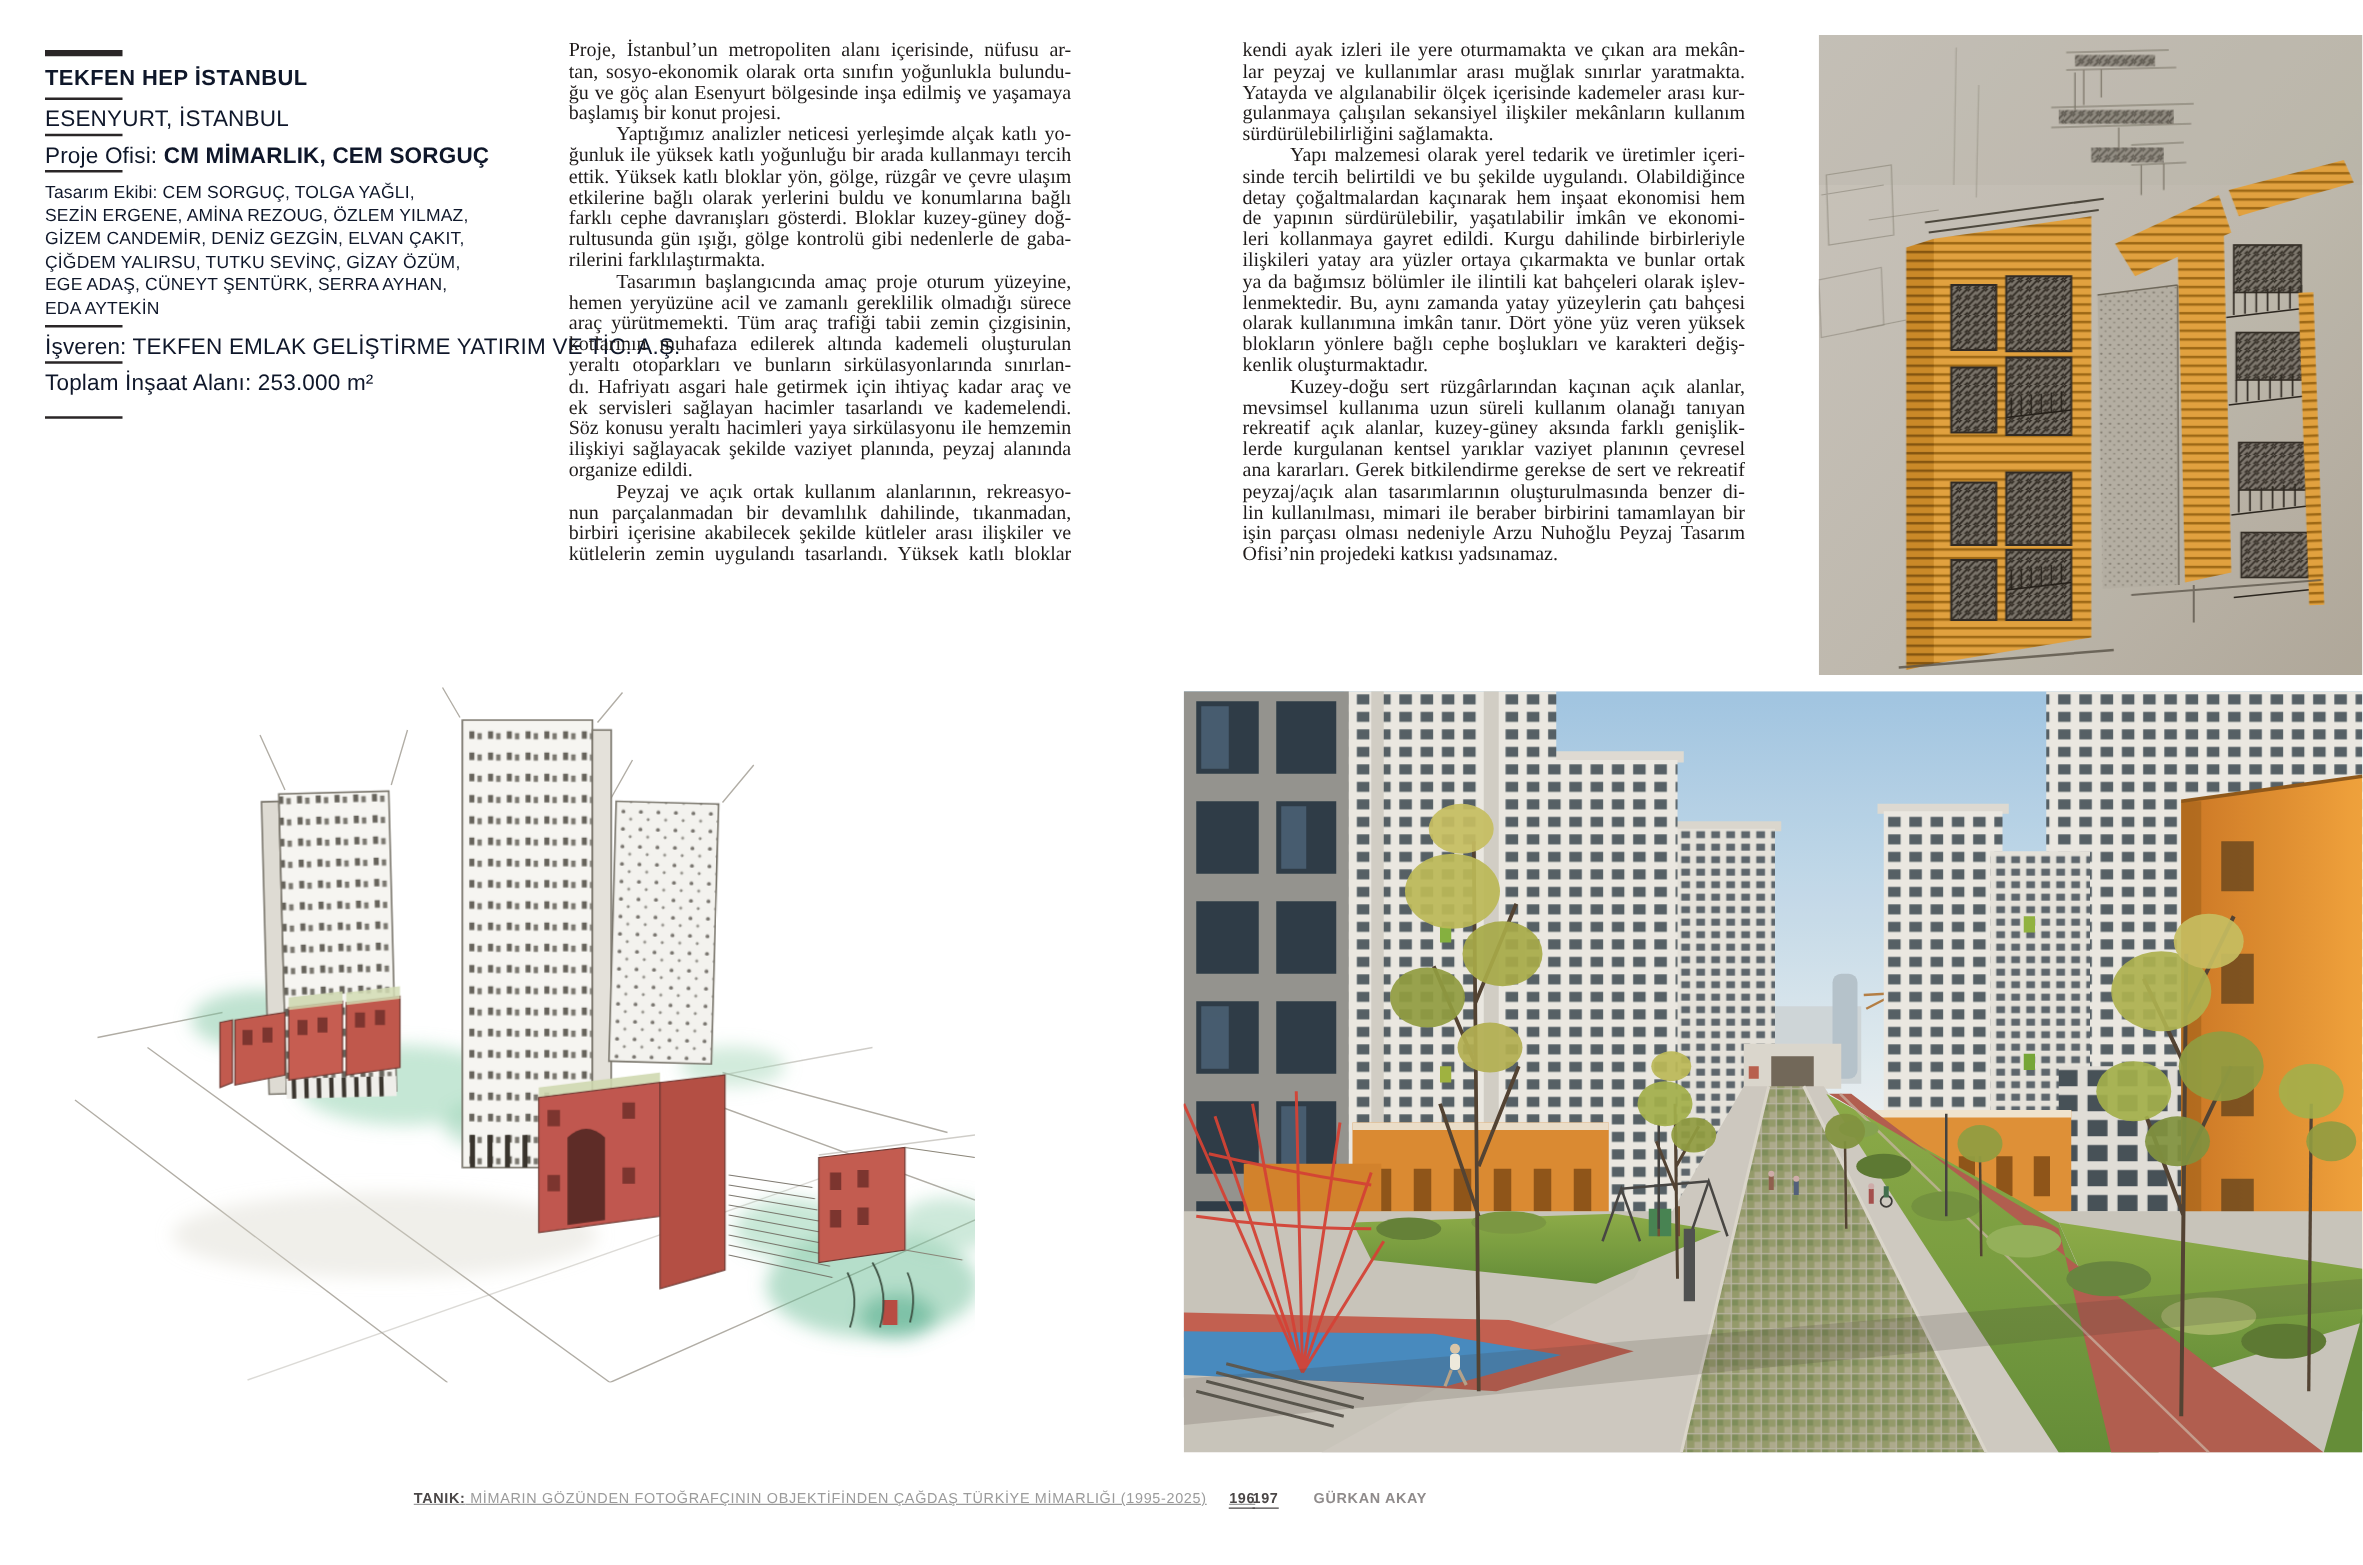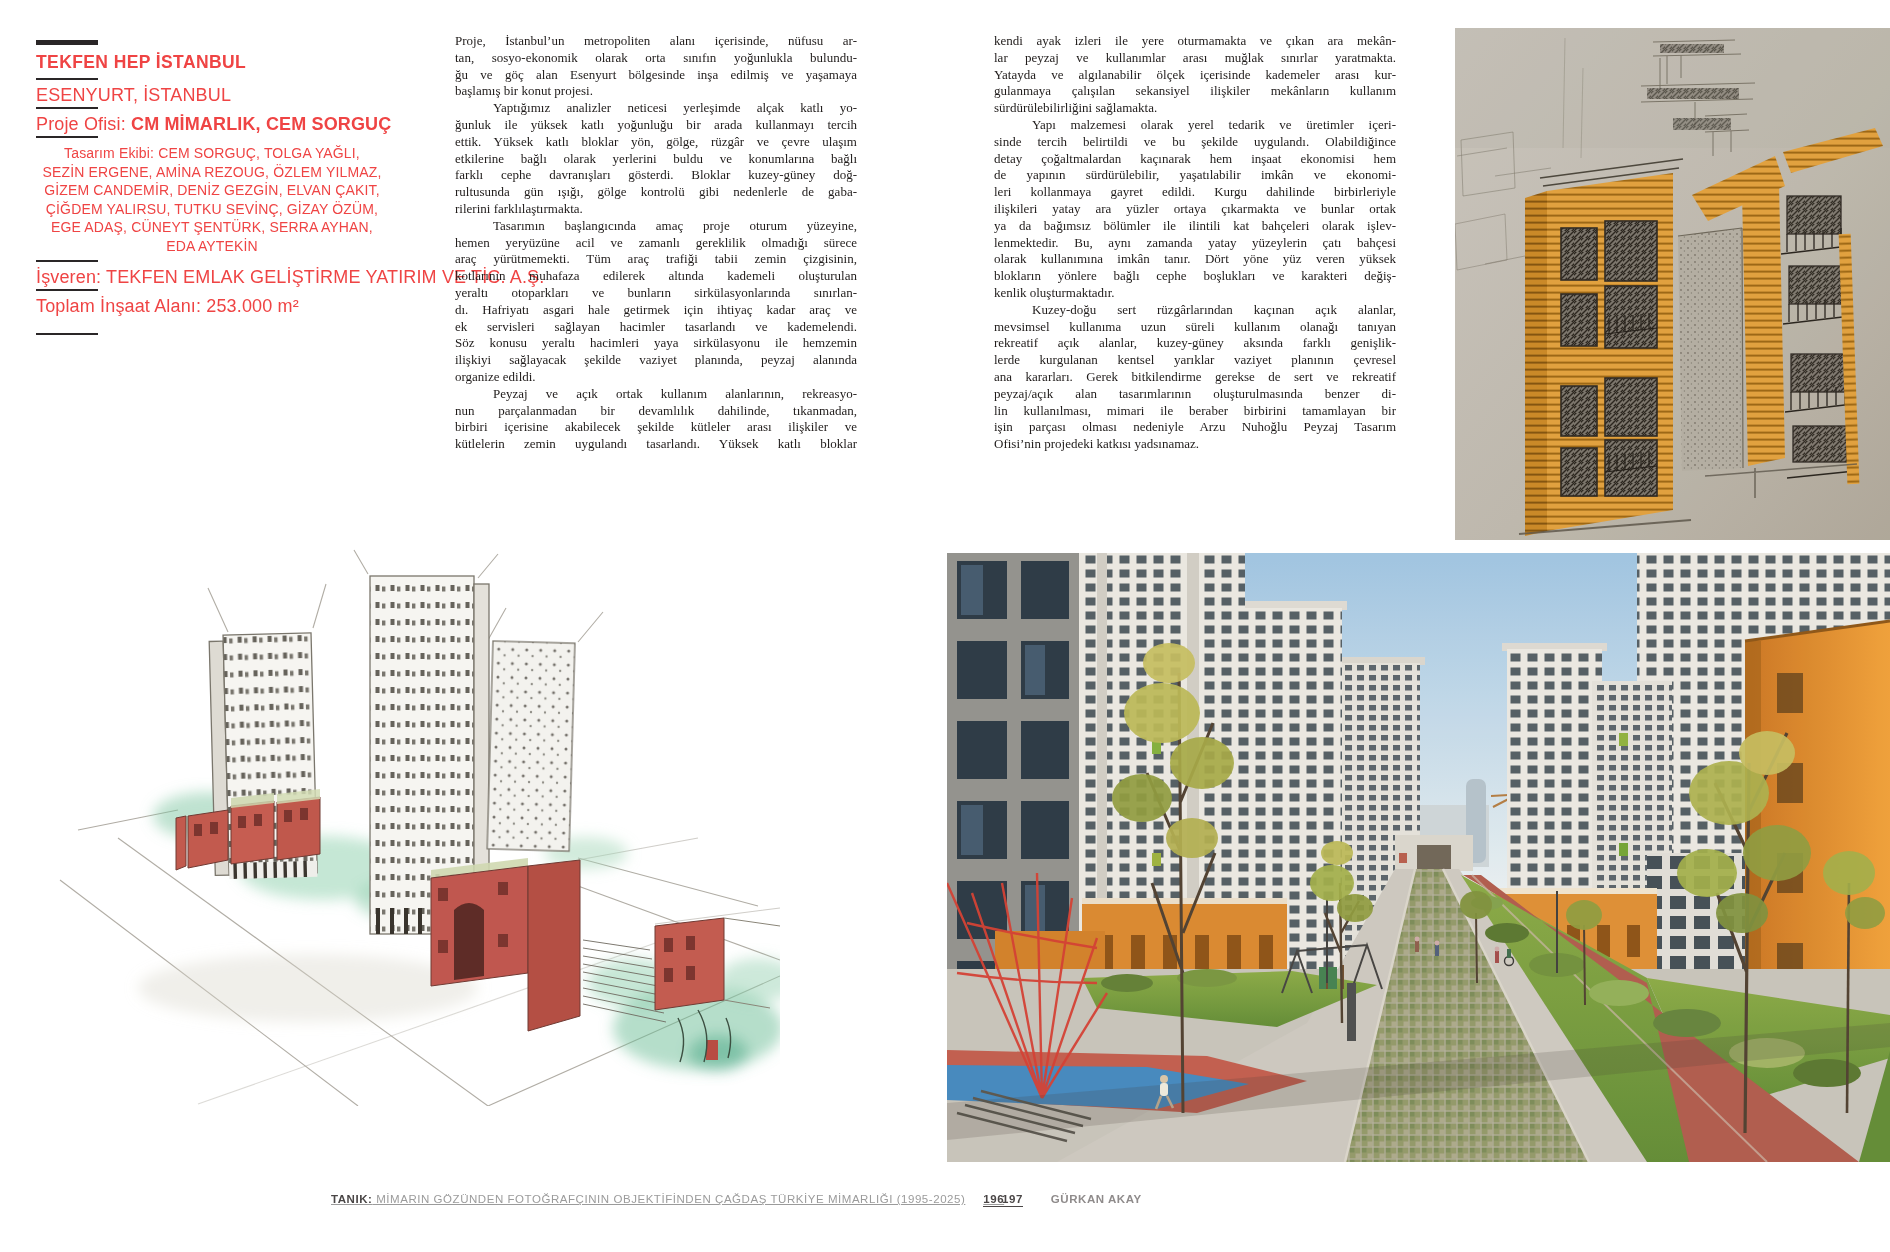--- a/index.html
+++ b/index.html
@@ -1,34 +1,34 @@
 <!DOCTYPE html>
 <html><head>
 <meta charset="utf-8">
 <style>
   html,body{margin:0;padding:0;background:#ffffff;}
   body{width:1890px;height:1252px;position:relative;overflow:hidden;
        font-family:"Liberation Sans",sans-serif;color:#232021;}
   .spread{position:absolute;inset:0;background:#ffffff;}
 
   
-  .meta{position:absolute;left:36px;top:40px;width:352px;color:#ef4444;}
+  .meta{position:absolute;left:36px;top:40px;width:352px;color:#0f172a;}
   .meta .rule{width:62px;height:2px;background:#2a2627;margin:0 0 6px 0;}
   .meta .rule.thick{height:5px;margin-bottom:7px;}
   .meta h1{font-size:17.5px;line-height:20px;letter-spacing:.4px;margin:0 0 6px 0;font-weight:bold;white-space:nowrap;}
   .meta .m{font-size:18px;line-height:18px;letter-spacing:.15px;margin:0 0 3px 0;white-space:nowrap;}
   .meta .m b{font-weight:bold;}
-  .meta .team{margin:0 0 4px 0;text-align:center;}
+  .meta .team{margin:0 0 4px 0;}
   .meta .team div{font-size:14px;line-height:18.6px;letter-spacing:.15px;white-space:nowrap;}
   .meta .m.last{margin-bottom:18px;}
 
   
   .col{position:absolute;top:33px;width:402px;
        font-family:"Liberation Serif","DejaVu Serif",serif;
-       font-size:13px;line-height:16.8px;color:#1f1b1a;}
+       font-size:16px;line-height:16.8px;color:#1f1b1a;}
   .col1{left:455px;}
   .col2{left:994px;}
   .bl{text-align:justify;text-align-last:justify;}
   .bl.end{text-align-last:left;}
   .bl.ind{text-indent:38px;}
 
   
   figure{margin:0;padding:0;position:absolute;}
   .fig-sketch{left:1455px;top:28px;width:435px;height:512px;}
   .fig-watercolor{left:58px;top:548px;width:722px;height:558px;}

